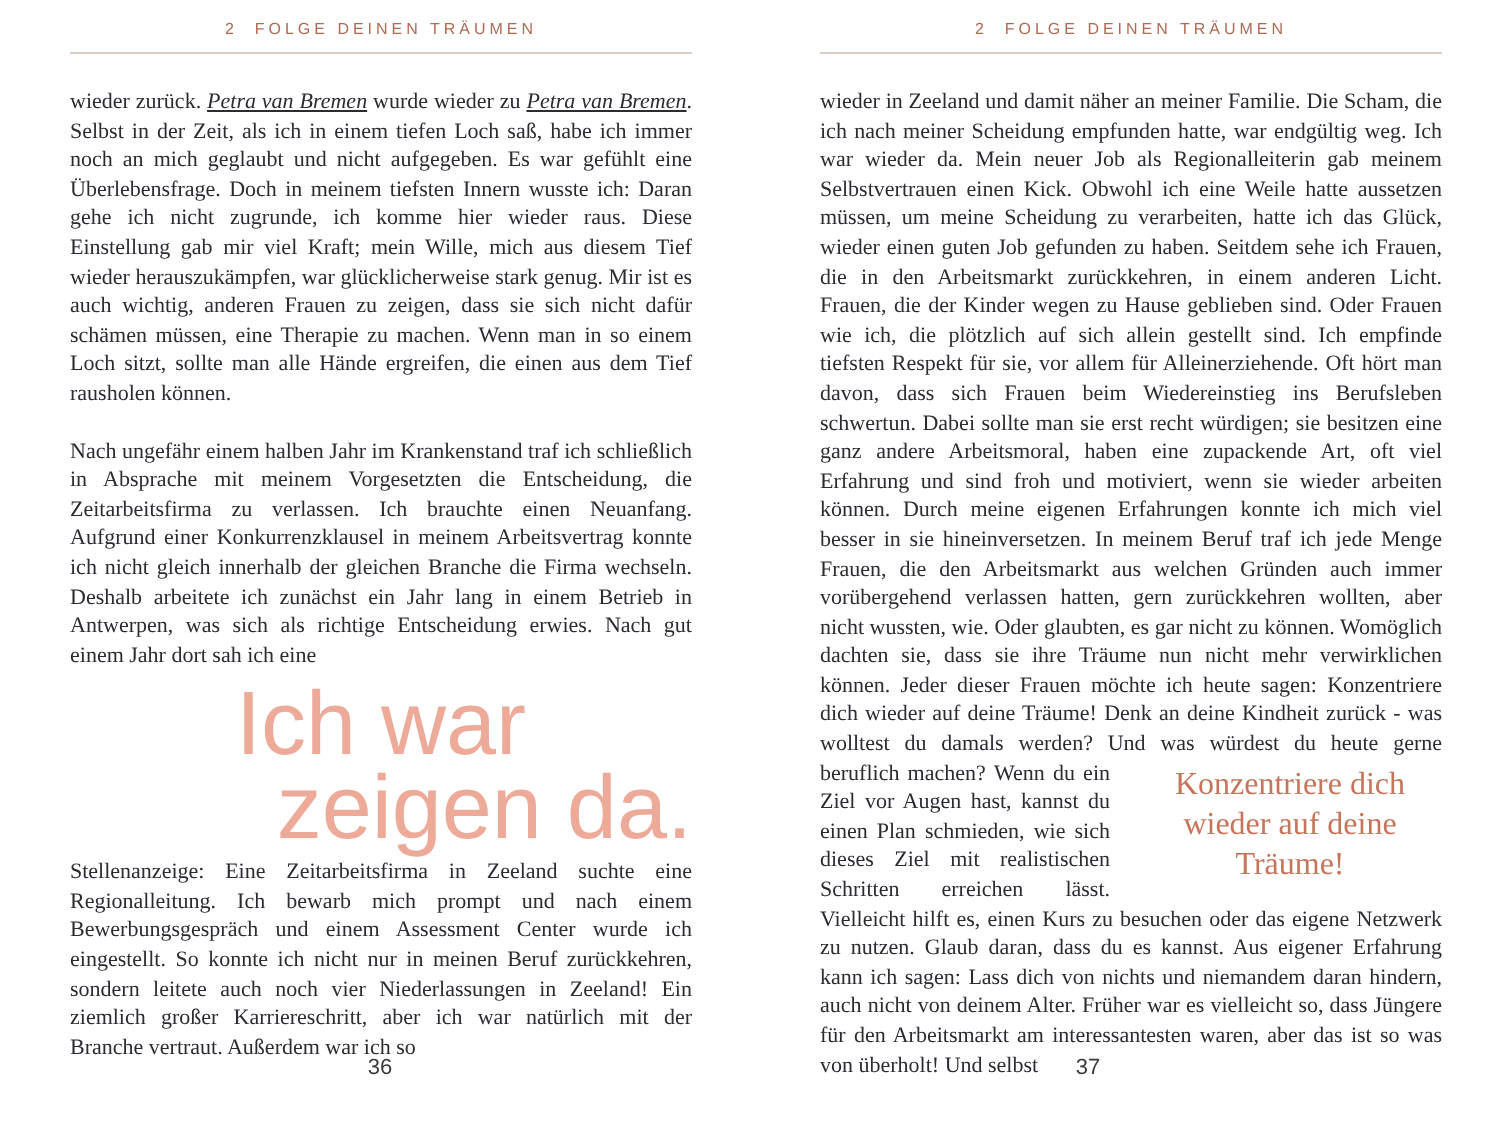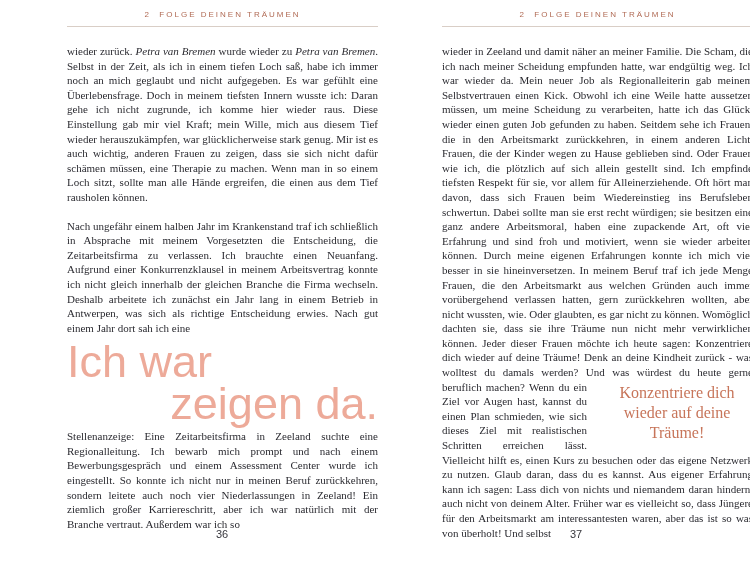--- a/index.html
+++ b/index.html
@@ -8,21 +8,20 @@
     width: 750px;
     height: 570px;
     background: #ffffff;
     overflow: hidden;
   }
   .spread {
     position: relative;
     width: 676px;
     height: 570px;
     background: #ffffff;
-    margin-left: 32px;
   }
   .page {
     position: absolute;
     top: 10px;
     width: 311px;
   }
   .page-left  { left: 35px; }
   .page-right { left: 410px; }
 
   .running-header {
@@ -49,21 +48,21 @@
   .para-gap { margin-top: 14px; }
 
   .pull-quote-left {
     font-family: "Liberation Sans", sans-serif;
     font-weight: 300;
     font-size: 45px;
     line-height: 42px;
     color: #edaa99;
     margin: 6px 0 4px 0;
   }
-  .pull-quote-left .line1 { display: block; text-align: left; }
+  .pull-quote-left .line1 { display: block; text-align: center; }
   .pull-quote-left .line2 { display: block; text-align: right; }
 
   .pull-quote-float {
     float: right;
     width: 152px;
     margin: 3px 0 6px 14px;
     font-family: "Liberation Serif", serif;
     font-size: 16px;
     line-height: 20px;
     color: #c7755a;
@@ -75,21 +74,21 @@
     top: 528px;
     width: 60px;
     text-align: center;
     font-family: "Liberation Sans", sans-serif;
     font-size: 11px;
     color: #38383e;
   }
   .page-number.left  { left: 160px; }
   .page-number.right { left: 514px; }
 
-  i { font-style: italic; }
+  i { font-style: italic; text-decoration: underline; }
 </style>
 </head>
 <body>
 
 <div class="spread">
 
   <div class="page page-left">
     <div class="running-header">2&nbsp;&nbsp;FOLGE DEINEN TRÄUMEN</div>
 
     <p class="body-text first"><span>wieder zurück. </span><i>Petra van Bremen</i><span> wurde wieder zu </span><i>Petra van Bremen</i><span>. Selbst in der Zeit, als ich in einem tiefen Loch saß, habe ich immer noch an mich geglaubt und nicht aufgegeben. Es war gefühlt eine Überlebensfrage. Doch in meinem tiefsten Innern wusste ich: Daran gehe ich nicht zugrunde, ich komme hier wieder raus. Diese Einstellung gab mir viel Kraft; mein Wille, mich aus diesem Tief wieder herauszukämpfen, war glücklicherweise stark genug. Mir ist es auch wichtig, anderen Frauen zu zeigen, dass sie sich nicht dafür schämen müssen, eine Therapie zu machen. Wenn man in so einem Loch sitzt, sollte man alle Hände ergreifen, die einen aus dem Tief rausholen können.</span></p>

